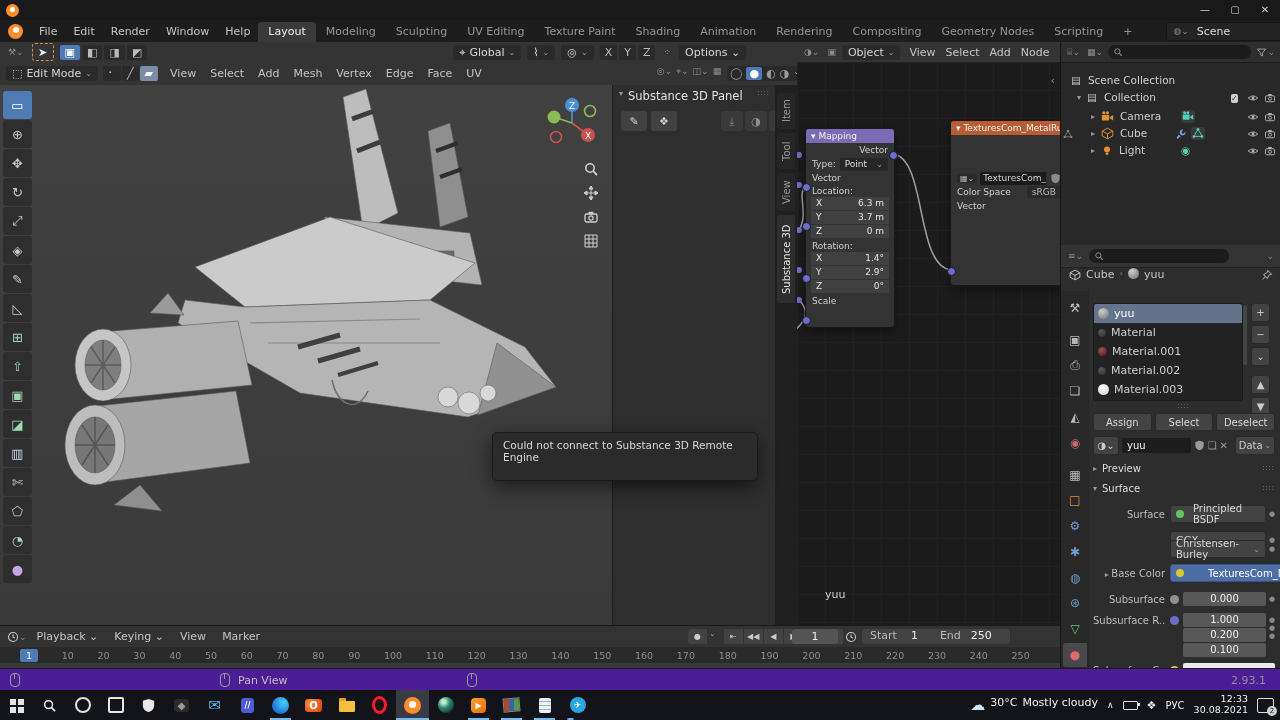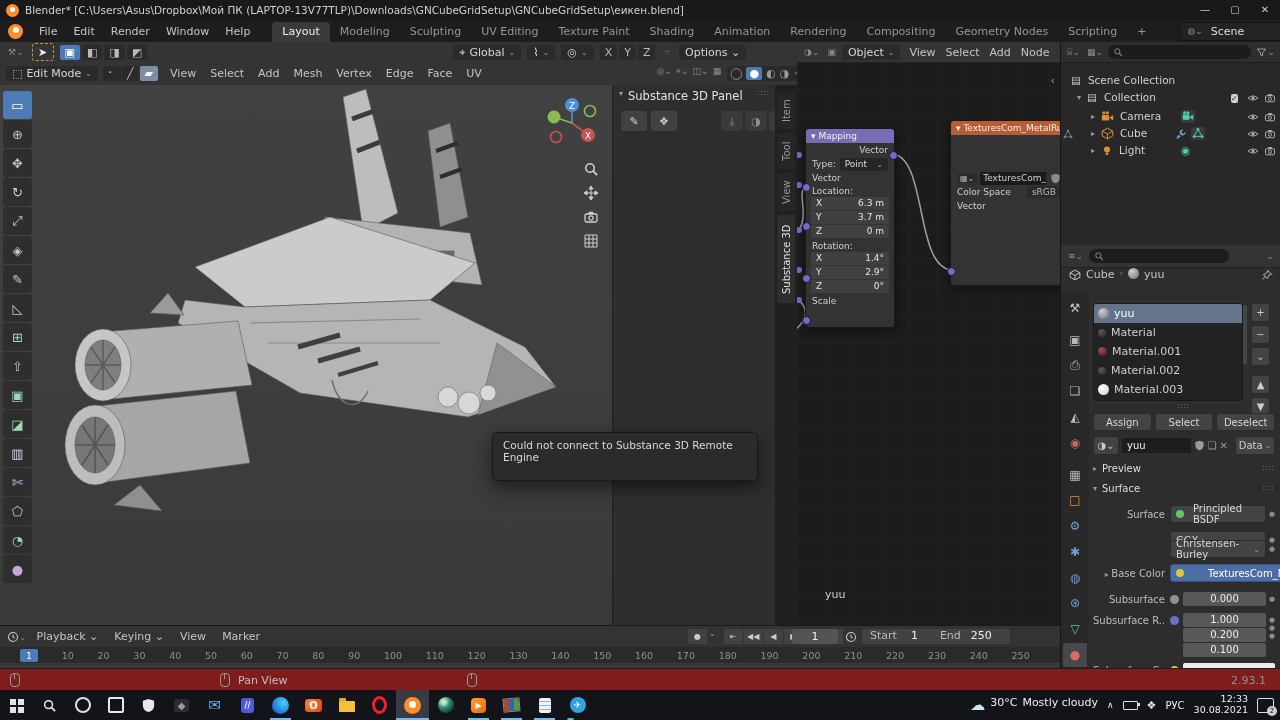--- a/index.html
+++ b/index.html
@@ -15,21 +15,21 @@
   .blogo{width:13px;height:13px;border-radius:50%;background:#ff8d2a;position:relative;margin:0 6px 0 6px;flex:0 0 auto}
   .blogo::after{content:"";position:absolute;width:5px;height:5px;border-radius:50%;background:#fff;left:4px;top:3px}
   .wtitle{font-size:10.5px;color:#d0d0d0;white-space:nowrap;overflow:hidden}
   .winbtns{margin-left:auto;display:flex}
   .winbtn{width:30px;height:20px;text-align:center;line-height:20px;font-size:10px;color:#cfcfcf}
   
   .topbar{left:0;top:20px;width:1280px;height:22px;background:#1d1d1d;border-bottom:1px solid #111;display:flex;align-items:center}
   .blogo2{width:15px;height:15px;border-radius:50%;background:#ff8d2a;position:relative;margin:0 8px;flex:0 0 auto}
   .blogo2::after{content:"";position:absolute;width:6px;height:6px;border-radius:50%;background:#fff;left:5px;top:3px}
   .menu{padding:0 8px;color:#c4c4c4}
-  .wstabs{display:flex;margin-left:14px;height:22px;align-items:flex-end}
+  .wstabs{display:flex;height:22px;align-items:flex-end}
   .wstab{padding:3px 10px 4px 10px;color:#969696;border-radius:4px 4px 0 0;white-space:nowrap}
   .wstab.active{background:#3a3a3a;color:#eee}
   .idblock{display:flex;align-items:center;background:#232323;border:1px solid #161616;border-radius:3px;height:17px;padding:0 4px;margin-left:10px}
   .idblock .nm{padding:0 6px;color:#ddd;min-width:130px}
   .mini{color:#8d8d8d;font-size:9px;padding:0 2px}
   
   .hdr{background:#343434;border-bottom:1px solid #232323;display:flex;align-items:center}
   .pill{background:#2a2a2a;border-radius:3px;padding:1px 6px;display:flex;align-items:center;gap:4px;color:#d6d6d6}
   .cell{background:#2a2a2a;border-radius:2px;padding:1px 5px;color:#bbb}
   .cell.on{background:#4e7ab5;color:#fff}
@@ -93,21 +93,21 @@
   .grip{color:#6f6f6f;letter-spacing:1px;font-size:8px}
   
   .timeline{left:0;top:625px;width:1060px;height:43px;background:#2b2b2b;border-top:1px solid #1a1a1a}
   .tl-hdr{height:21px;background:#333;border-bottom:1px solid #242424;position:relative;display:flex;align-items:center}
   .tl-ruler{position:absolute;left:0;top:21px;width:1060px;height:16px;background:#2a2a2a;display:flex;justify-content:space-between;align-items:center;padding:0 30px 0 20px;box-sizing:border-box}
   .tick{color:#8f8f8f;font-size:9.5px}
   .tick.active{background:#4e7ab5;color:#fff;border-radius:2px;padding:1px 6px}
   .tl-strip{position:absolute;left:0;top:37px;width:1060px;height:6px;background:#3a3a3a}
   .tbtn{width:19px;height:15px;background:#424242;display:flex;align-items:center;justify-content:center;color:#ccc;font-size:8px}
   
-  .statusbar{left:0;top:668px;width:1280px;height:22px;background:#7f1d1d;border-top:1px solid #1d1d1d;display:flex;align-items:center}
+  .statusbar{left:0;top:668px;width:1280px;height:22px;background:#4c1d95;border-top:1px solid #1d1d1d;display:flex;align-items:center}
   .mouse{width:8px;height:12px;border:1px solid #9a9a9a;border-radius:4px;position:relative;flex:0 0 auto}
   .mouse::before{content:"";position:absolute;left:3px;top:0;width:1px;height:5px;background:#9a9a9a}
   
   .taskbar{left:0;top:690px;width:1280px;height:30px;background:#13131a;display:flex;align-items:center}
   .tb-icons{display:flex;height:30px}
   .tbi{width:33px;height:30px;display:flex;align-items:center;justify-content:center;position:relative;color:#e8e8e8}
   .tbi.active{background:#3a3a44}
   .tbi.running::after{content:"";position:absolute;left:6px;right:6px;bottom:0;height:2px;background:#76b9ed}
   .tbi.active.running::after{left:0;right:0}
   .tbi .glyph{font-size:13px}
@@ -199,21 +199,20 @@
         <circle cx="8" cy="8" r="6" fill="none" stroke="currentColor" stroke-width="1.4"></circle>
         <path d="M8 4.5 V8 L10.5 9.5" stroke="currentColor" fill="none" stroke-width="1.4"></path>
       </symbol>
 </defs>
 </svg>
 
 <div id="app">
 
   <div class="ab titlebar">
     <span class="blogo"></span>
-    <span class="wtitle">Blender* [C:\Users\Asus\Dropbox\Мой ПК (LAPTOP-13V77TLP)\Downloads\GNCubeGridSetup\GNCubeGridSetup\еикен.blend]</span>
     <span class="winbtns">
       <span class="winbtn">—</span>
       <span class="winbtn">▢</span>
       <span class="winbtn">✕</span>
     </span>
   </div>
 
   <div class="ab topbar">
     <span class="blogo2"></span>
     <span class="row">

